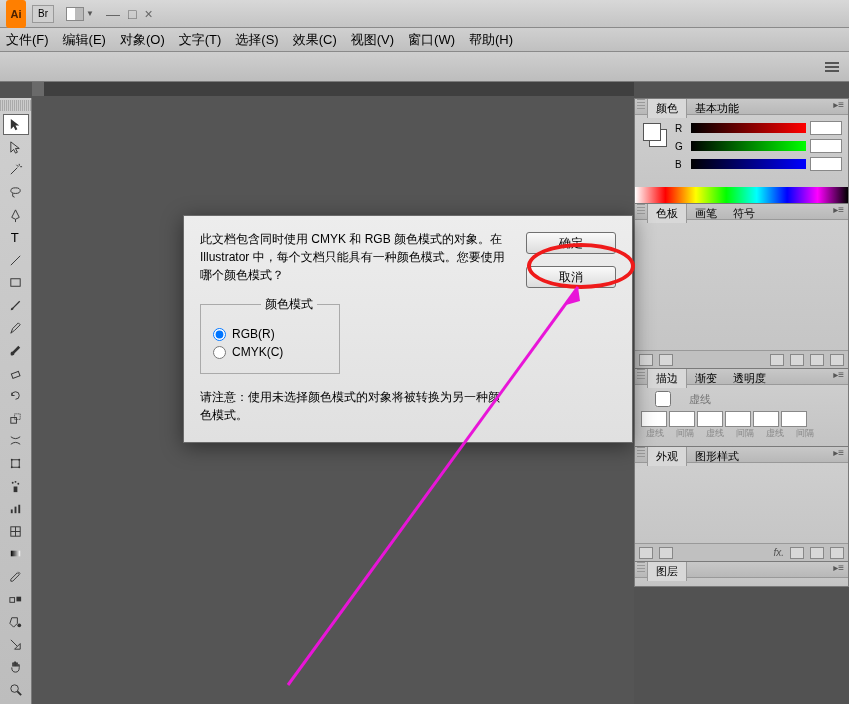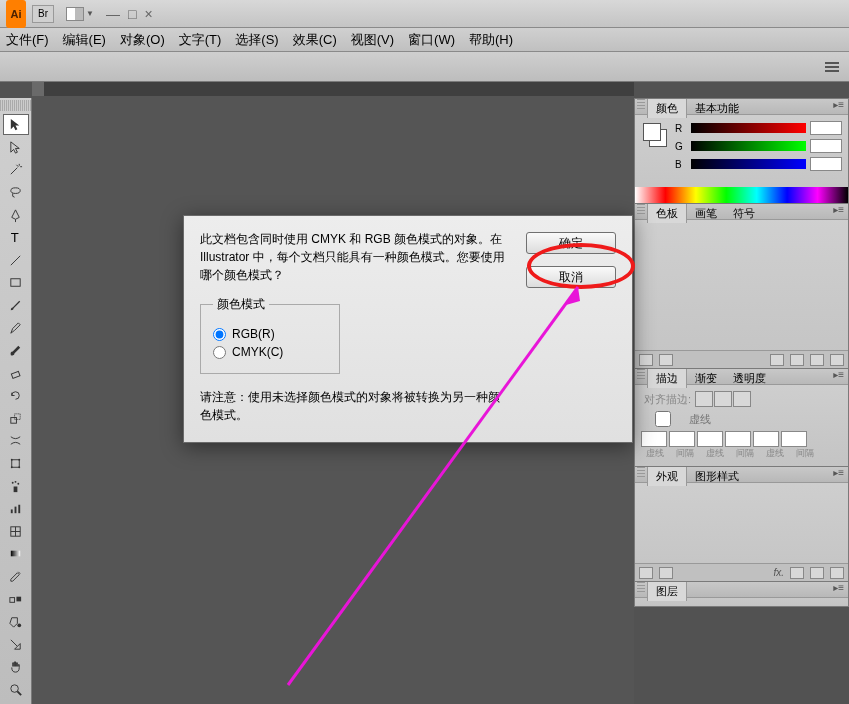--- a/index.html
+++ b/index.html
@@ -89,21 +89,21 @@
 .panel-foot .spacer{flex:1;}
 .panel-foot .fx{font-size:10px;font-style:italic;color:#555;}
 
 
 .dialog { position: absolute; top: 215px; left: 183px; width: 450px; background: linear-gradient(#ededed,#e0e0e0); border: 1px solid #6a6a6a; box-shadow: 0 4px 20px rgba(0,0,0,.45); font-size: 12px; }
 .dlg-title { height: 24px; background: linear-gradient(#e8e8e8,#d4d4d4); border-bottom: 1px solid #aaa; display: flex; align-items: center; padding: 0 10px; font-size: 12px; }
 .dlg-body { padding: 14px 16px 18px; display: flex; gap: 16px; }
 .dlg-left { flex: 1; }
 .dlg-text { font-size: 12px; line-height: 1.5; margin-bottom: 12px; }
 .fieldset { border: 1px solid #aaa; padding: 10px 12px 10px; margin-bottom: 14px; width: 140px; }
-.fieldset legend { font-size: 12px; padding: 0 4px; }
+.fieldset legend { font-size: 12px; padding: 0 4px; margin-left: 48px; }
 .radio-row { display: flex; align-items: center; gap: 6px; margin: 4px 0; font-size: 12px; }
 .radio-row input { width: 13px; height: 13px; }
 .dlg-note { font-size: 12px; line-height: 1.5; }
 .dlg-right { width: 90px; display: flex; flex-direction: column; gap: 12px; padding-top: 2px; }
 .dlg-btn { height: 22px; background: linear-gradient(#fafafa,#dcdcdc); border: 1px solid #707070; border-radius: 3px; font-size: 12px; cursor: pointer; }
 
 
 .anno-ellipse { position: absolute; border: 4px solid #ef1a1a; border-radius: 50%; pointer-events: none; }
 
 .anno-arrow { position: absolute; pointer-events: none; }
@@ -366,28 +366,20 @@
 
     <div class="panel">
       <div class="panel-header">
         <div class="grip"></div>
         <div class="tab-btn active">描边</div>
         <div class="tab-btn">渐变</div>
         <div class="tab-btn">透明度</div>
         <div class="menu-icn">▸≡</div>
       </div>
       <div class="panel-body stroke-body">
-        <div class="row">
-            <label>对齐描边:</label>
-            <div class="btns">
-              <div class="b"></div>
-              <div class="b"></div>
-              <div class="b"></div>
-            </div>
-          </div>
         <div class="row chk">
             <input type="checkbox" style="">
             <span>虚线</span>
           </div>
         <div class="dash-row">
           <input style="">
             <input style="">
             <input style="">
             <input style="">
             <input style="">

